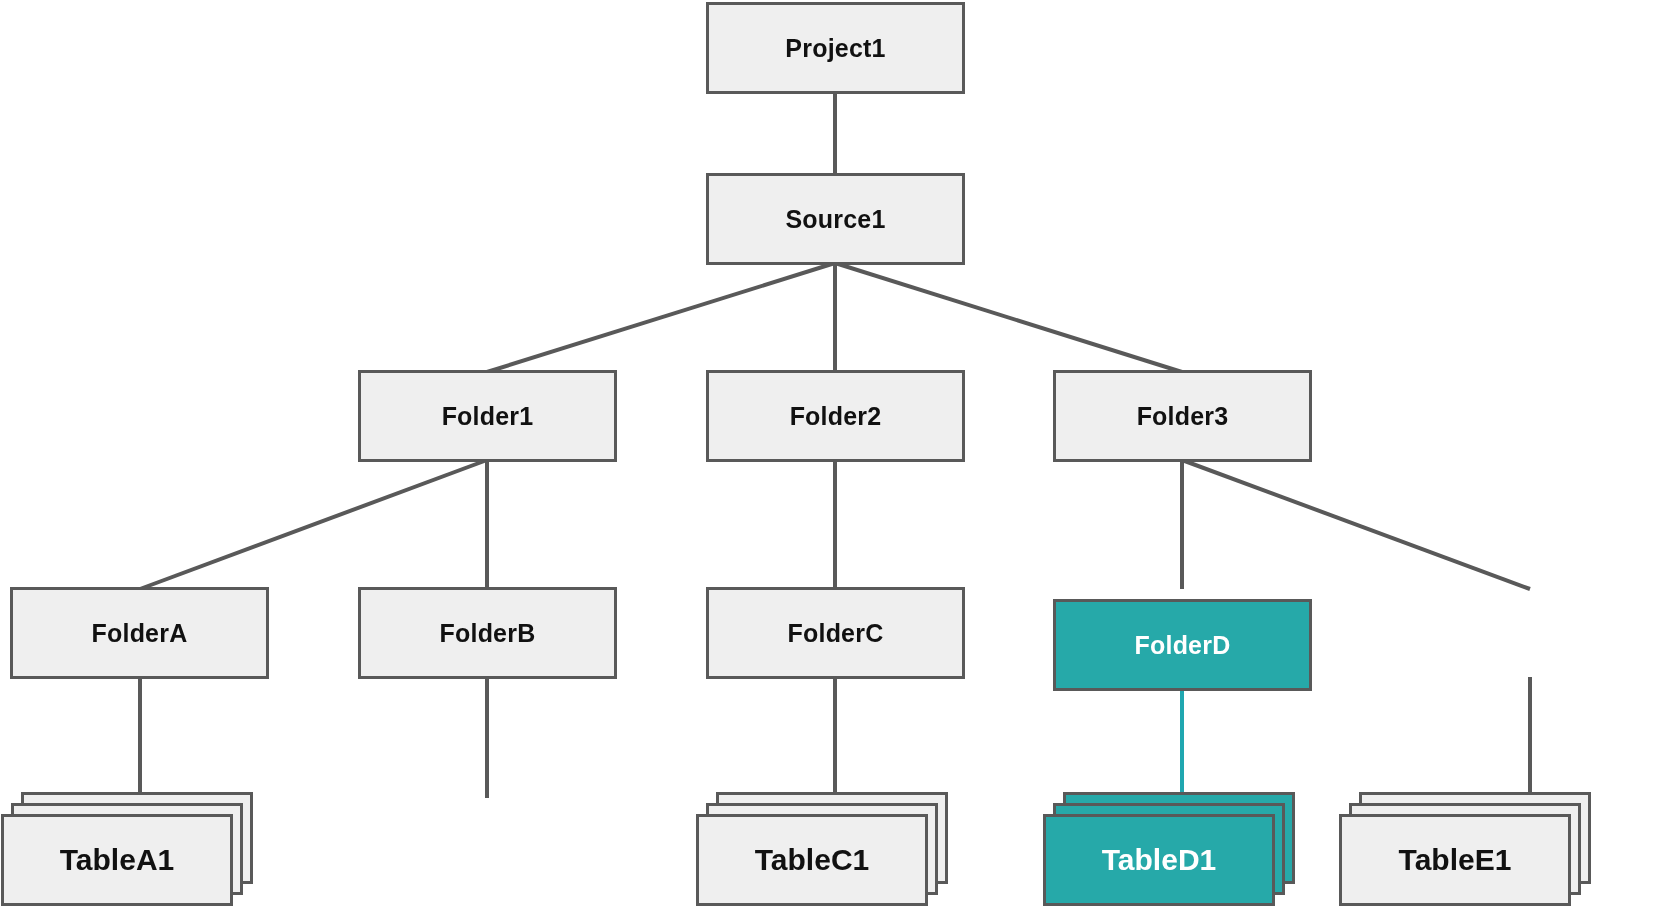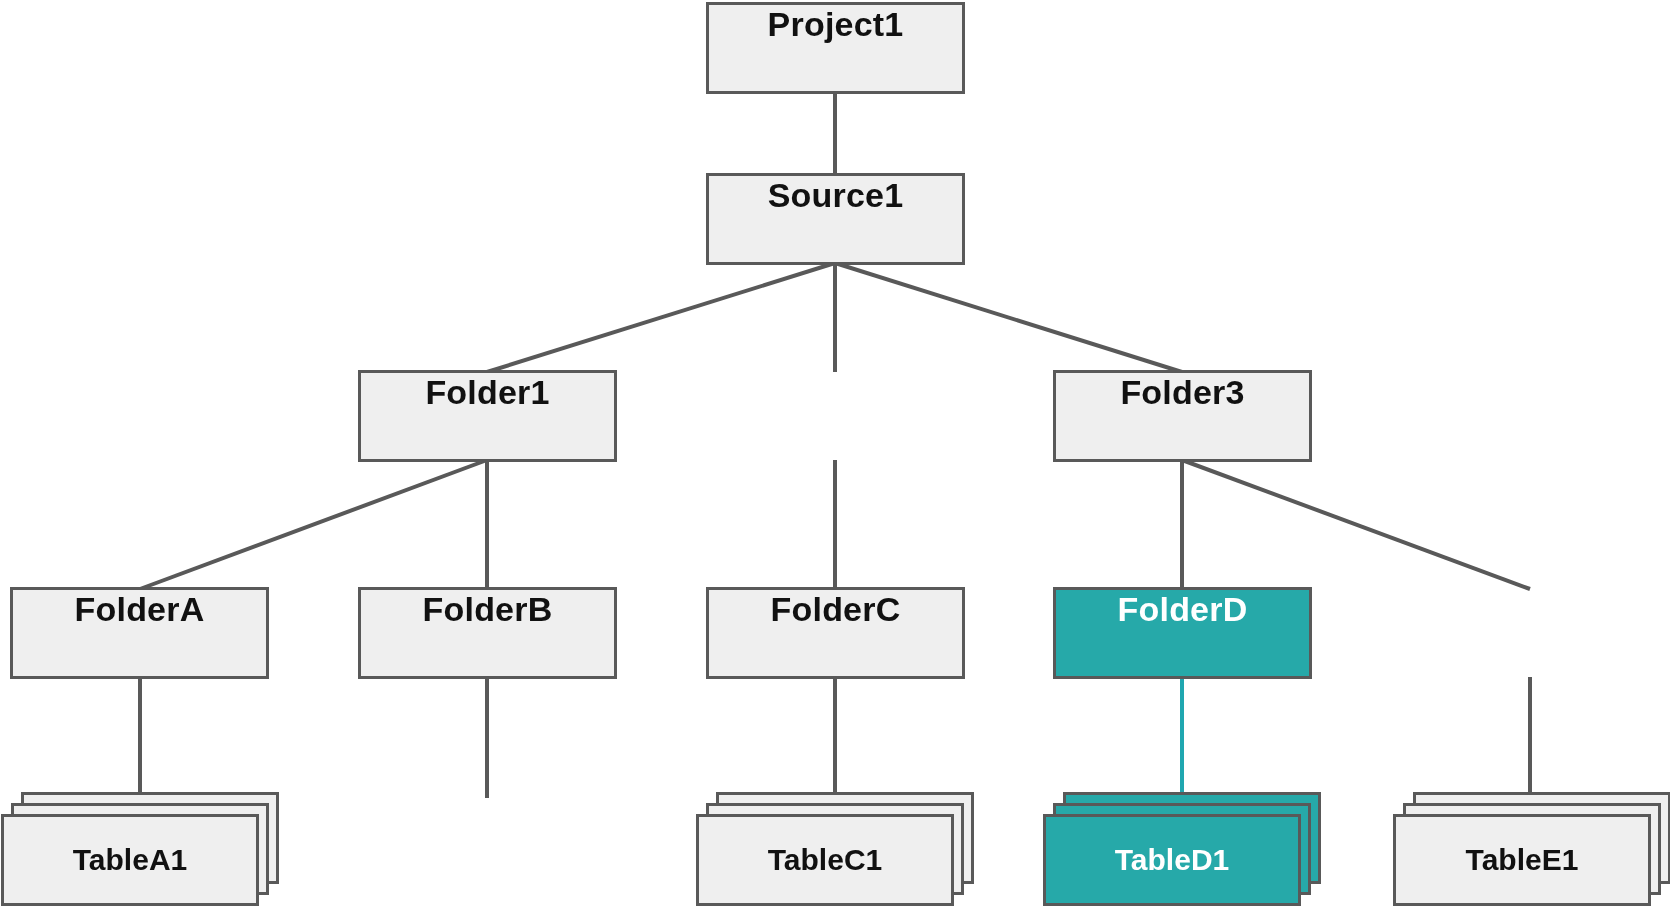--- a/index.html
+++ b/index.html
@@ -22,29 +22,29 @@
   }
   svg.edges{position:absolute;left:0;top:0;}
   svg.edges line{stroke:var(--edge-line);stroke-width:4;}
   svg.edges line.accent{stroke:var(--accent-line);}
   .node{
     position:absolute;
     width:259px;height:92px;
     box-sizing:border-box;
     background:var(--node-fill);
     border:3px solid var(--node-border);
-    display:flex;justify-content:center;
-    font-size:34px;font-weight:700;color:var(--text);
+    display:flex;align-items:center;justify-content:center;
+    font-size:25px;font-weight:700;color:var(--text);
     letter-spacing:.2px;
   }
-  .node.accent{background:var(--accent-fill);color:var(--text-on-accent);}
+  .node.accent{background:var(--accent-fill);color:var(--text-on-accent);margin-top:12px;}
   .stack{position:absolute;width:278px;height:114px;}
   .card{
     position:absolute;
-    width:258px;height:92px;
+    width:232px;height:92px;
     box-sizing:border-box;
     background:var(--node-fill);
     border:3px solid var(--node-border);
   }
   .stack .card.back2{left:20px;top:0;}
   .stack .card.back1{left:10px;top:11px;}
   .stack .card.front{
     left:0;top:22px;
     display:flex;align-items:center;justify-content:center;
     font-size:30px;font-weight:700;color:var(--text);
@@ -77,20 +77,23 @@
   <div class="node" style="left:706px;top:2px">
       <span>Project1</span>
     </div>
   <div class="node" style="left:706px;top:173px">
       <span>Source1</span>
     </div>
 
   <div class="node" style="left:358px;top:370px">
       <span>Folder1</span>
     </div>
+  <div class="node" style="left:706px;top:370px">
+      <span>Folder2</span>
+    </div>
   <div class="node" style="left:1053px;top:370px">
       <span>Folder3</span>
     </div>
 
   <div class="node" style="left:10px;top:587px">
       <span>FolderA</span>
     </div>
   <div class="node" style="left:706px;top:587px">
       <span>FolderC</span>
     </div>
@@ -119,21 +122,21 @@
   </div>
 
   <div class="stack accent" style="left:1043px;top:792px">
     <div class="card back2"></div>
     <div class="card back1"></div>
     <div class="card front">
         <span>TableD1</span>
       </div>
   </div>
 
-  <div class="stack" style="left:1393px;top:792px">
+  <div class="stack" style="left:1339px;top:792px">
     <div class="card back2"></div>
     <div class="card back1"></div>
     <div class="card front">
         <span>TableE1</span>
       </div>
   </div>
 
 </div>
 
 </body></html>

